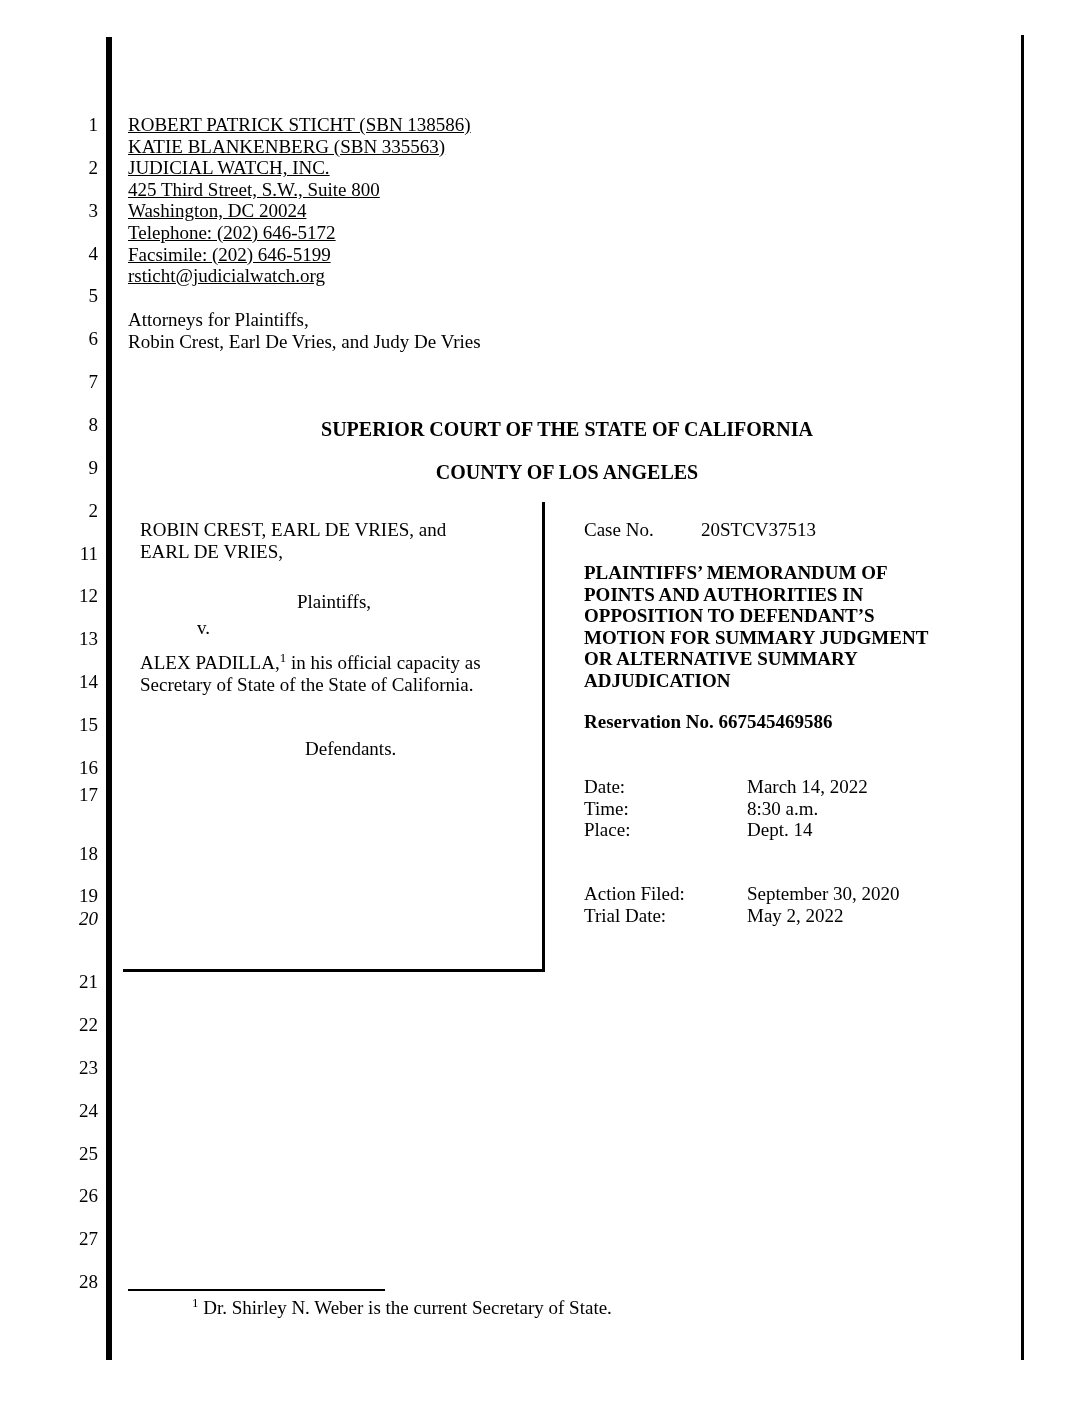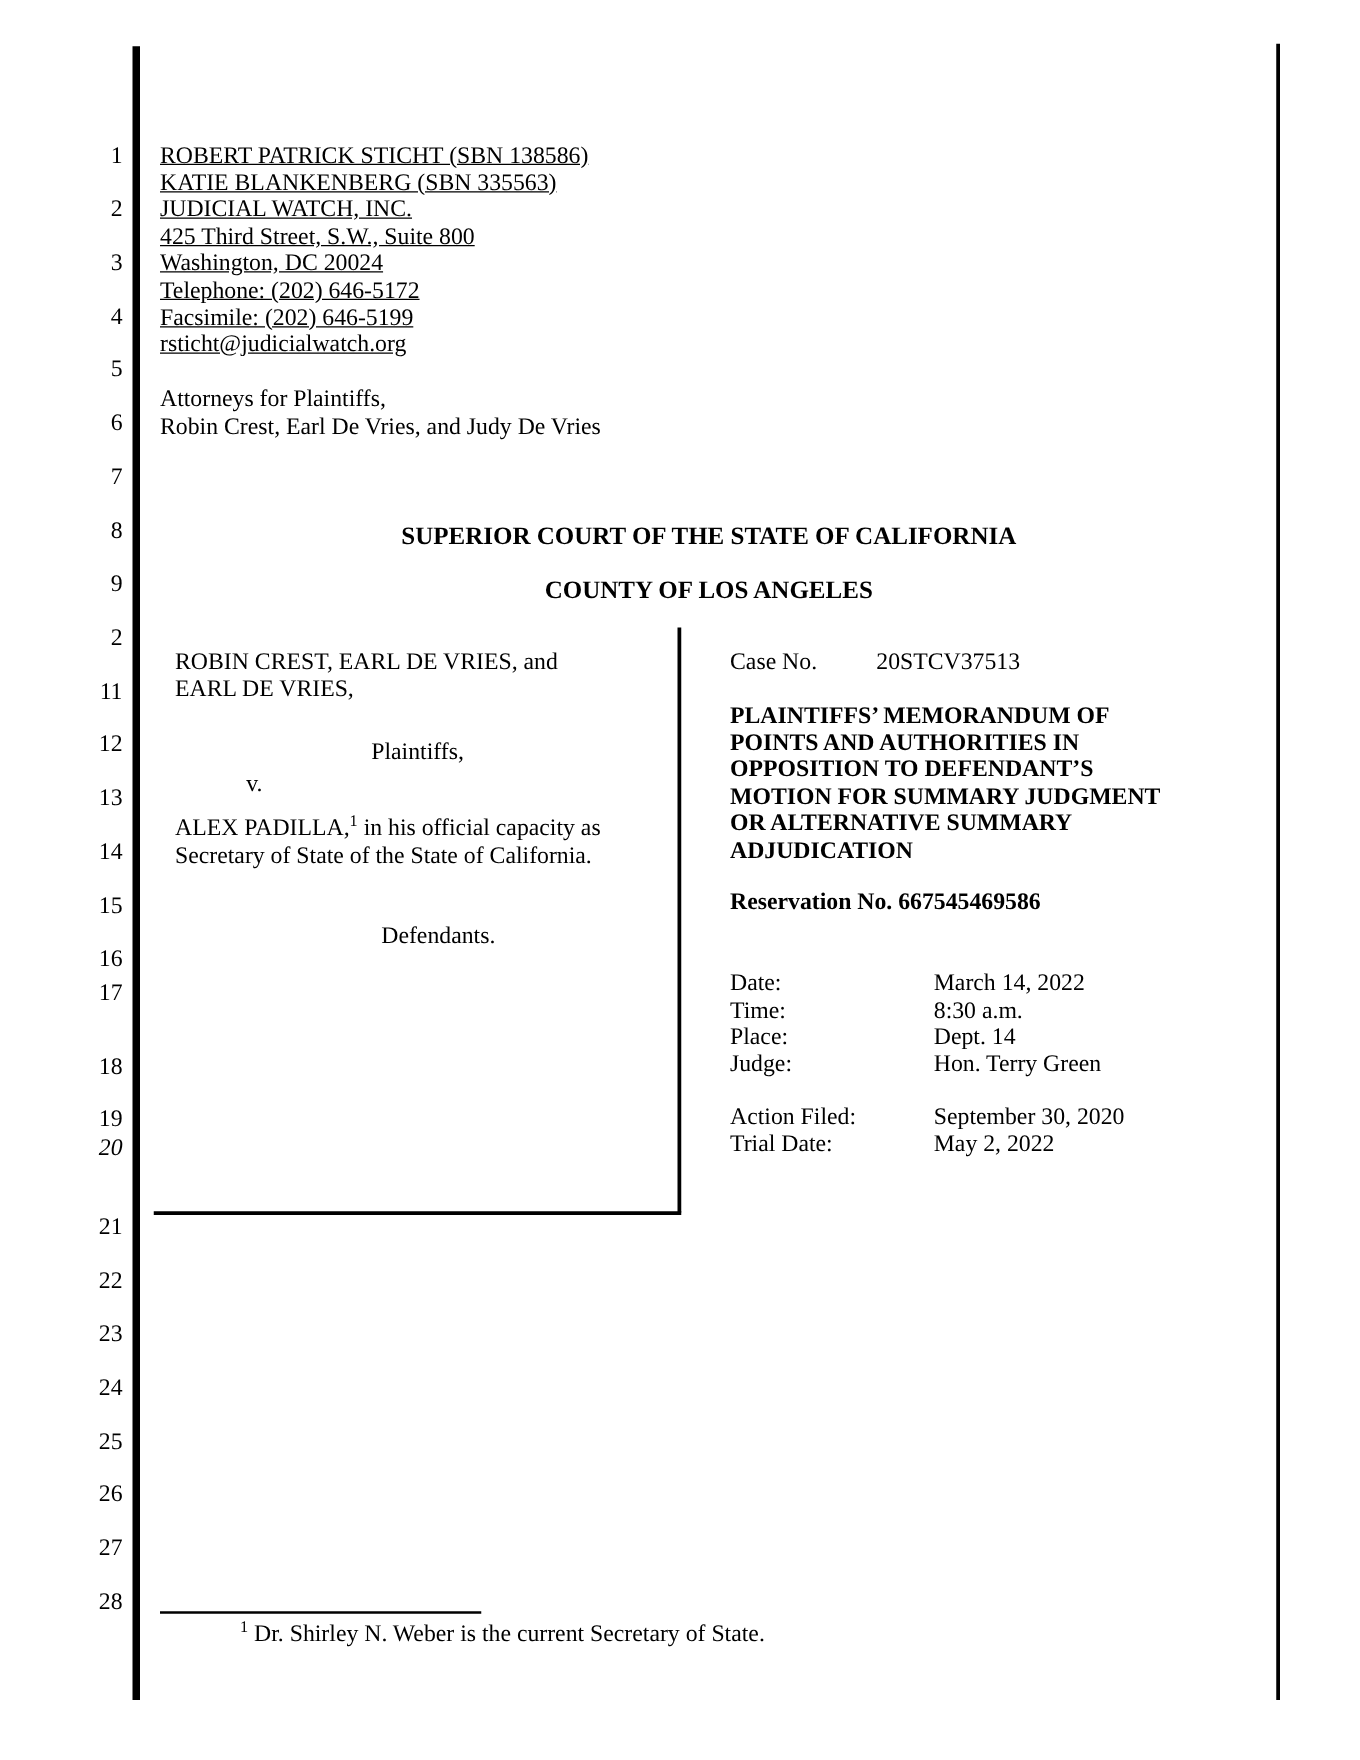--- a/index.html
+++ b/index.html
@@ -125,21 +125,20 @@
       <div>OPPOSITION TO DEFENDANT’S</div>
       <div>MOTION FOR SUMMARY JUDGMENT</div>
       <div>OR ALTERNATIVE SUMMARY</div>
       <div>ADJUDICATION</div>
     </div>
   <div class="abs bold" style="left:584px; top:711px; white-space:nowrap;">Reservation No. 667545469586</div>
   <div class="abs" id="hearing-rows" style="left:584px; top:776px;">
       <div class="lv-row"><span class="lv-label">Date:</span><span>March 14, 2022</span></div>
       <div class="lv-row"><span class="lv-label">Time:</span><span>8:30 a.m.</span></div>
       <div class="lv-row"><span class="lv-label">Place:</span><span>Dept. 14</span></div>
-      <div class="lv-row"><span class="lv-label">Judge:</span><span>Hon. Terry Green</span></div>
     </div>
   <div class="abs" id="filing-rows" style="left:584px; top:883px;font-family:Liberation Serif, serif;">
       <div class="lv-row"><span class="lv-label">Action Filed:</span><span>September 30, 2020</span></div>
       <div class="lv-row"><span class="lv-label">Trial Date:</span><span>May 2, 2022</span></div>
     </div>
 
   <div class="rule" style="left:128px; top:1289px; width:257px; height:2px;"></div>
   <div class="abs footnote-text" style="left:128px; top:1297px;">
     <span class="fn-indent"></span><sup class="fn-ref">1</sup> <span>Dr. Shirley N. Weber is the current Secretary of State.</span>
   </div>

